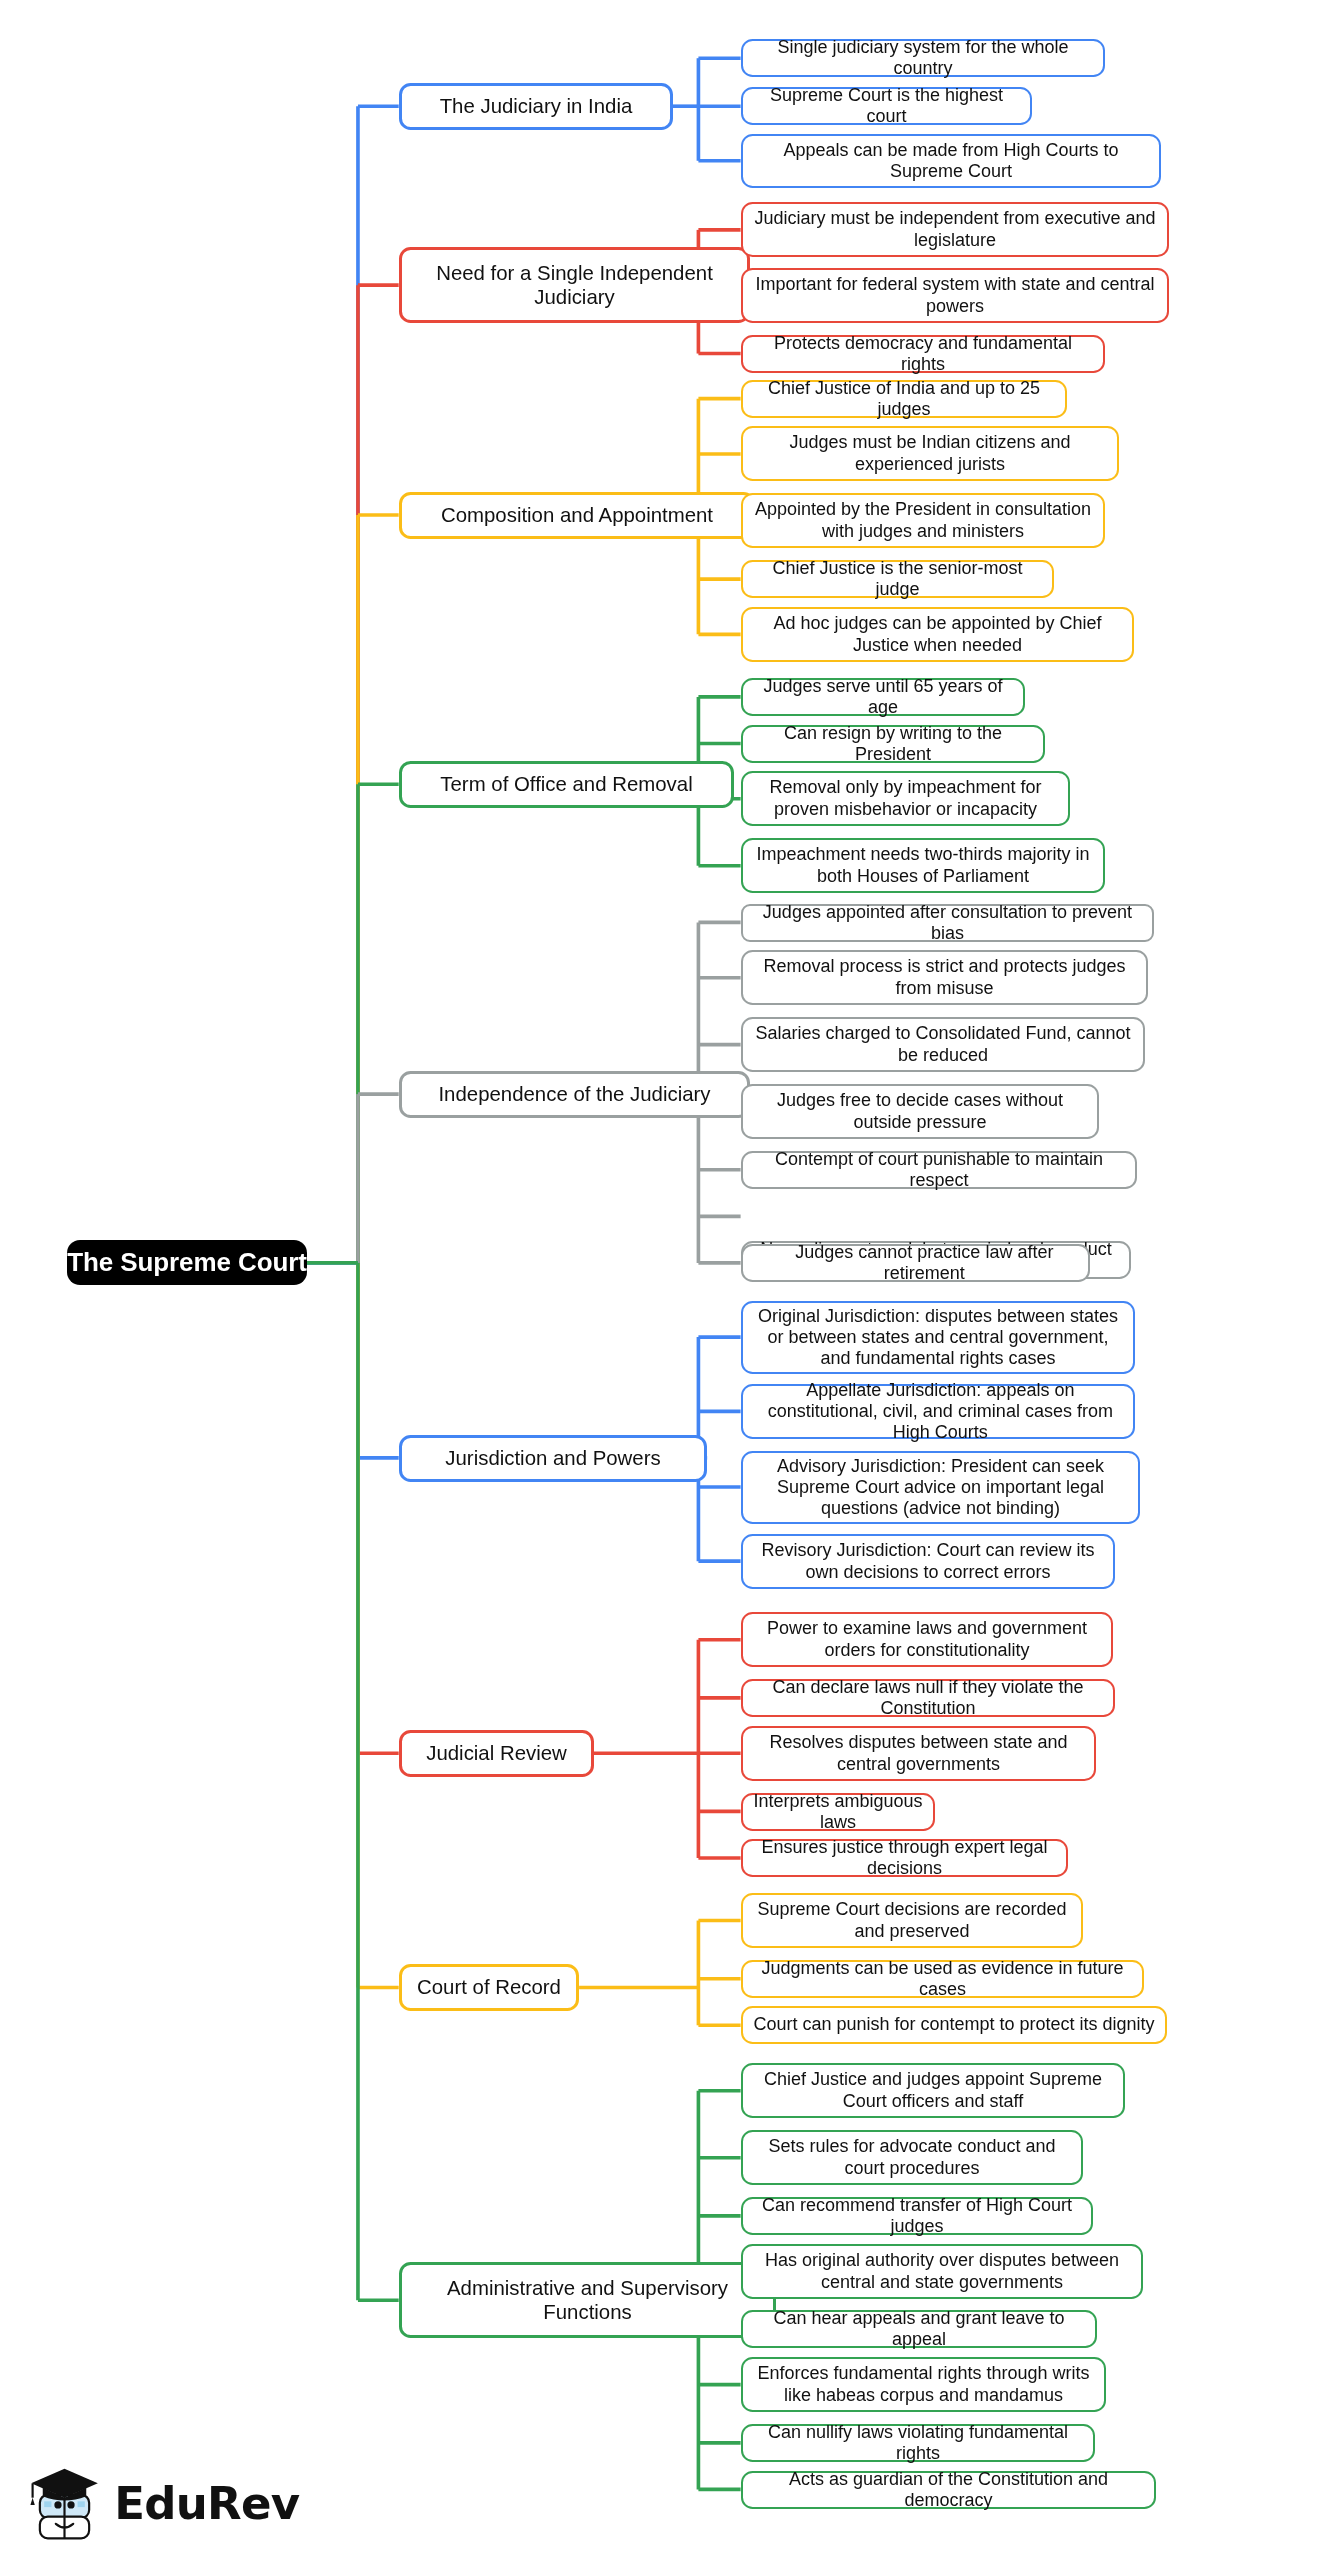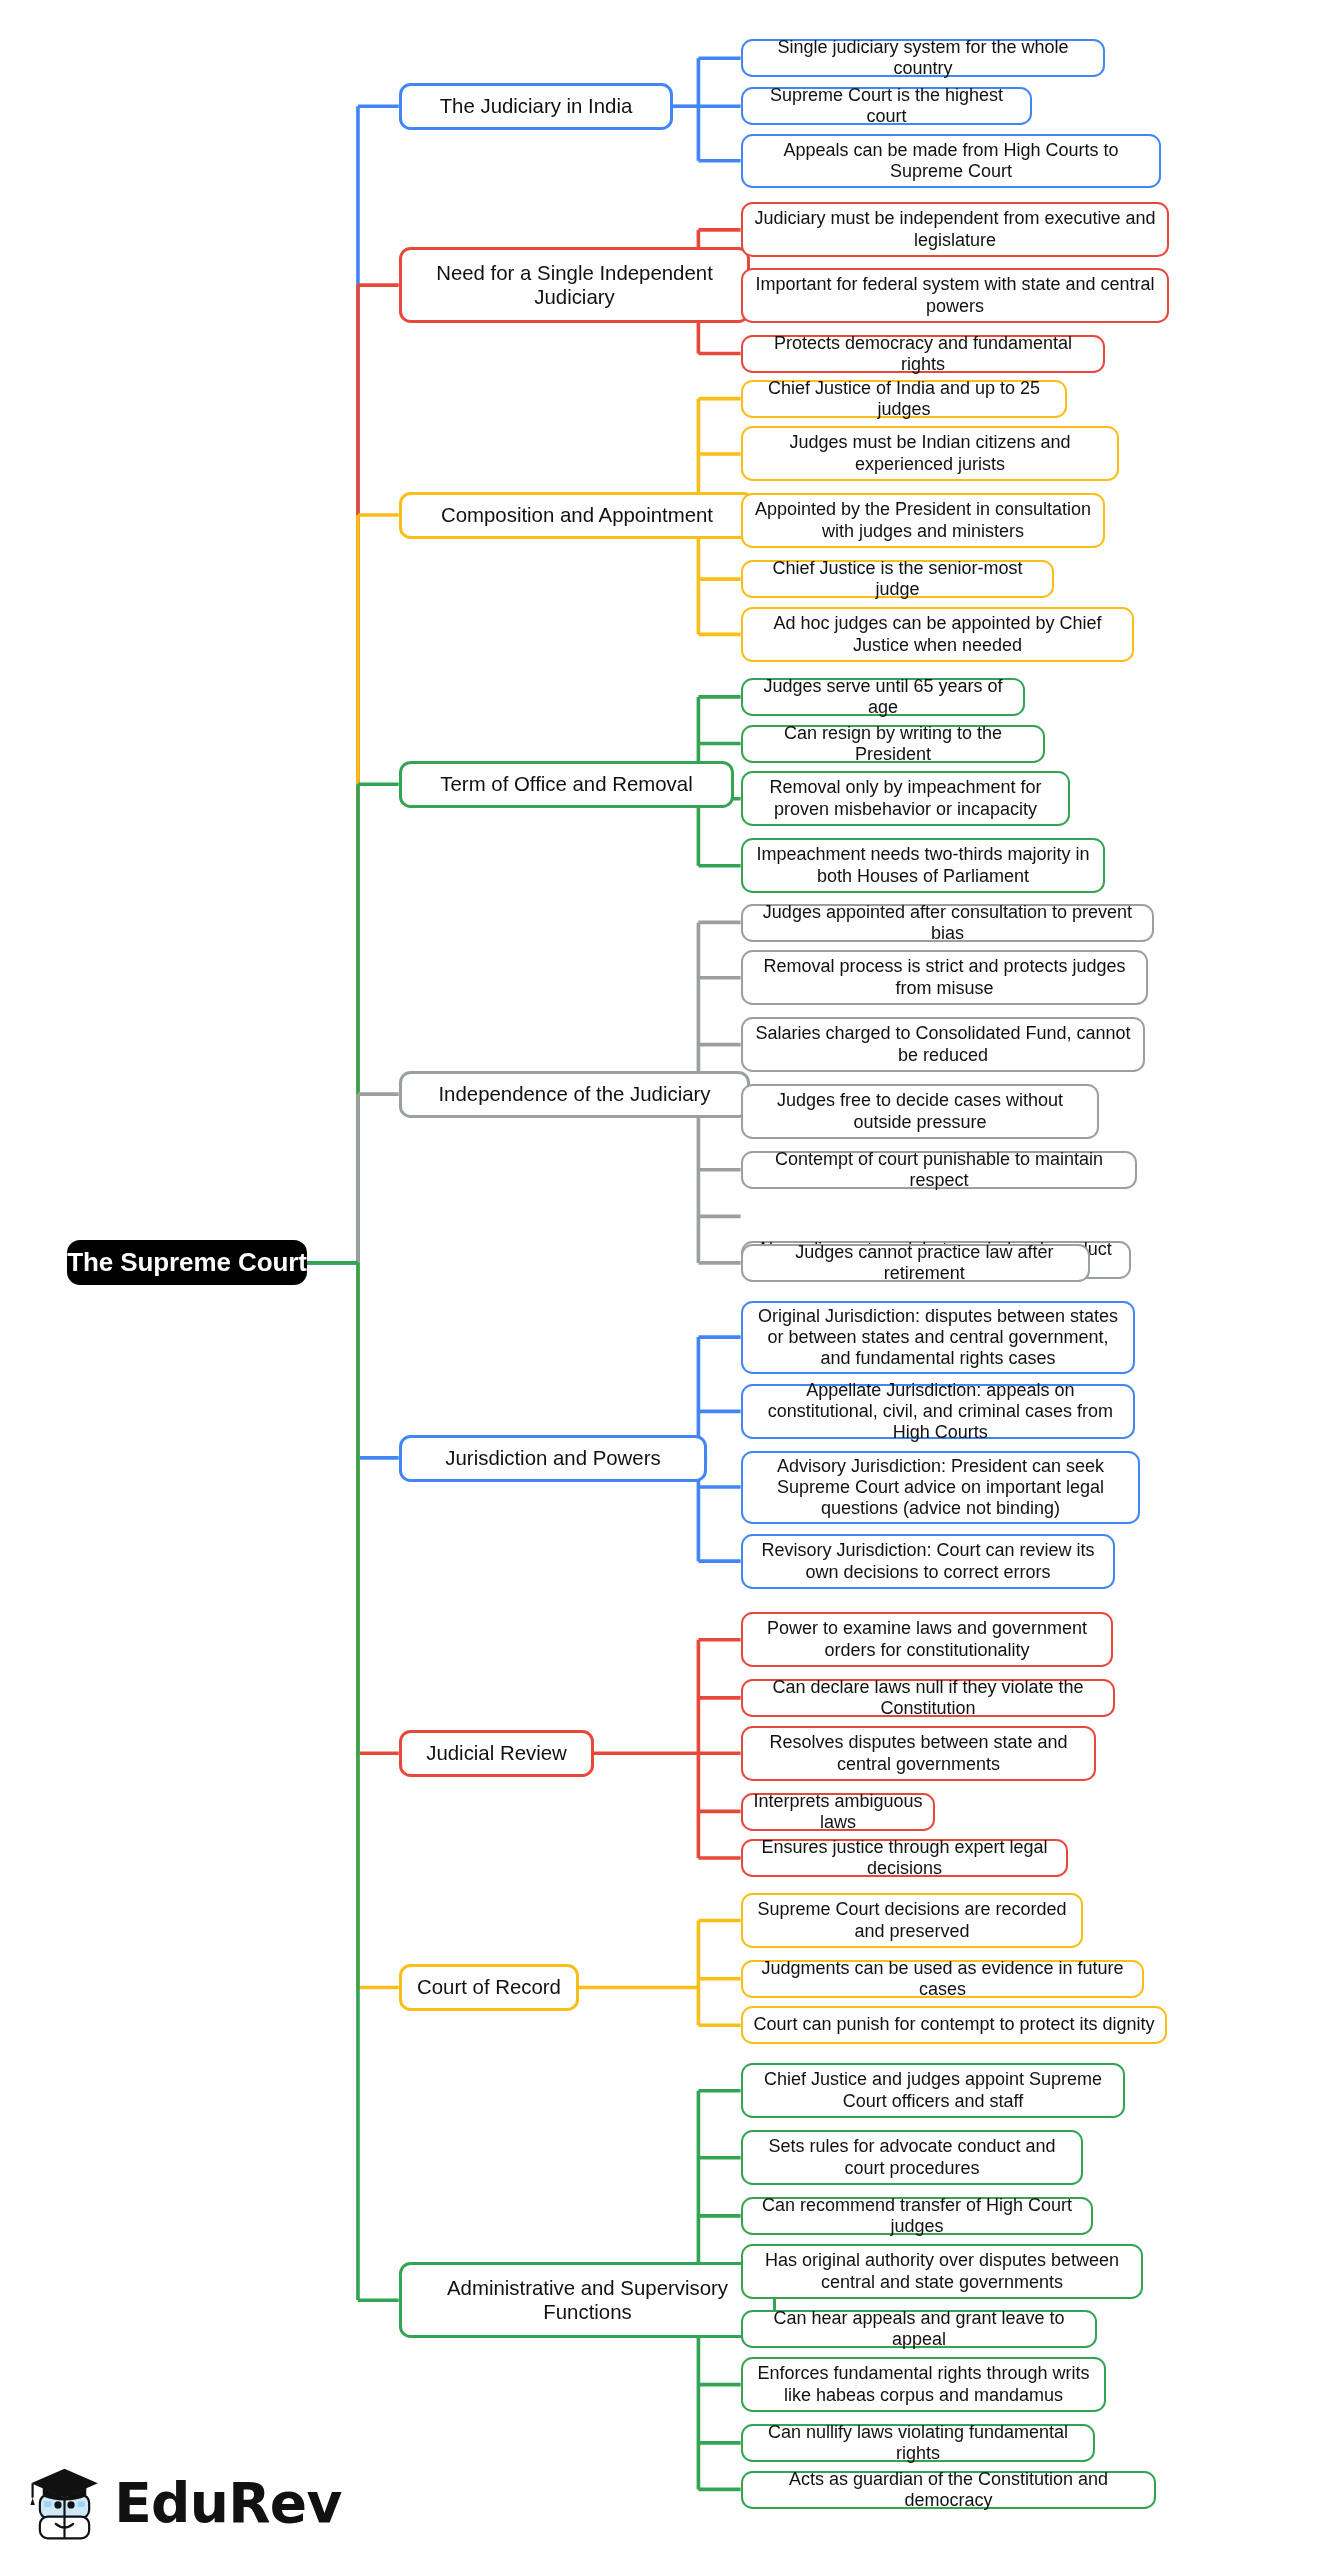--- a/index.html
+++ b/index.html
@@ -75,21 +75,21 @@
     gap: 10.2px;
   }
   #edurev-logo .logo-mark {
     width: 79px;
     height: 87px;
     flex: 0 0 auto;
   }
   #edurev-logo .logo-text {
     font-family: "DejaVu Sans", sans-serif;
     font-weight: bold;
-    font-size: 55px;
+    font-size: 45px;
     color: #111111;
     letter-spacing: -0.7px;
     line-height: 1;
   }
 </style>
 </head>
 <body>
 
 <div id="mindmap-root">
 
@@ -192,21 +192,21 @@
       <div class="node-box node-leaf" style="left: 741px; top: 426px; width: 378px; min-height: 55px; height: 55px; border-color: rgb(251, 189, 23);">Judges must be Indian citizens and experienced jurists</div>
       <div class="node-box node-leaf" style="left: 741px; top: 493px; width: 364px; min-height: 55px; height: 55px; border-color: rgb(251, 189, 23);">Appointed by the President in consultation with judges and ministers</div>
       <div class="node-box node-leaf" style="left: 741px; top: 560px; width: 313px; min-height: 38px; height: 38px; border-color: rgb(251, 189, 23);">Chief Justice is the senior-most judge</div>
       <div class="node-box node-leaf" style="left: 741px; top: 607px; width: 393px; min-height: 55px; height: 55px; border-color: rgb(251, 189, 23);">Ad hoc judges can be appointed by Chief Justice when needed</div>
       <div class="node-box node-branch" style="left: 399px; top: 761px; width: 335px; min-height: 47px; height: 47px; border-color: rgb(52, 163, 83);">Term of Office and Removal</div>
       <div class="node-box node-leaf" style="left: 741px; top: 678px; width: 284px; min-height: 38px; height: 38px; border-color: rgb(52, 163, 83);">Judges serve until 65 years of age</div>
       <div class="node-box node-leaf" style="left: 741px; top: 725px; width: 304px; min-height: 38px; height: 38px; border-color: rgb(52, 163, 83);">Can resign by writing to the President</div>
       <div class="node-box node-leaf" style="left: 741px; top: 771px; width: 329px; min-height: 55px; height: 55px; border-color: rgb(52, 163, 83);">Removal only by impeachment for proven misbehavior or incapacity</div>
       <div class="node-box node-leaf" style="left: 741px; top: 838px; width: 364px; min-height: 55px; height: 55px; border-color: rgb(52, 163, 83);">Impeachment needs two-thirds majority in both Houses of Parliament</div>
       <div class="node-box node-branch" style="left: 399px; top: 1071px; width: 351px; min-height: 47px; height: 47px; border-color: rgb(154, 160, 160);">Independence of the Judiciary</div>
-      <div class="node-box node-leaf" style="left: 741px; top: 904px; width: 413px; min-height: 38px; height: 38px; border-color: rgb(154, 160, 160);">Judges appointed after consultation to prevent bias</div>
+      <div class="node-box node-leaf" style="left: 741px; top: 904px; width: 413px; min-height: 38px; height: 38px; border-color: rgb(154, 160, 160); border-radius: 9px;">Judges appointed after consultation to prevent bias</div>
       <div class="node-box node-leaf" style="left: 741px; top: 950px; width: 407px; min-height: 55px; height: 55px; border-color: rgb(154, 160, 160);">Removal process is strict and protects judges from misuse</div>
       <div class="node-box node-leaf" style="left: 741px; top: 1017px; width: 404px; min-height: 55px; height: 55px; border-color: rgb(154, 160, 160);">Salaries charged to Consolidated Fund, cannot be reduced</div>
       <div class="node-box node-leaf" style="left: 741px; top: 1084px; width: 358px; min-height: 55px; height: 55px; border-color: rgb(154, 160, 160);">Judges free to decide cases without outside pressure</div>
       <div class="node-box node-leaf" style="left: 741px; top: 1151px; width: 396px; min-height: 38px; height: 38px; border-color: rgb(154, 160, 160);">Contempt of court punishable to maintain respect</div>
       <div class="node-box node-leaf" style="left: 741px; top: 1197px; width: 390px; min-height: 38px; height: 38px; border-color: rgb(154, 160, 160); margin-top: 44px;">No parliamentary debate on judges' conduct allowed</div>
       <div class="node-box node-leaf" style="left: 741px; top: 1244px; width: 349px; min-height: 38px; height: 38px; border-color: rgb(154, 160, 160); padding-left: 25px;">Judges cannot practice law after retirement</div>
       <div class="node-box node-branch" style="left: 399px; top: 1435px; width: 308px; min-height: 47px; height: 47px; border-color: rgb(66, 133, 244);">Jurisdiction and Powers</div>
       <div class="node-box node-leaf" style="left: 741px; top: 1301px; width: 394px; min-height: 73px; height: 73px; border-color: rgb(66, 133, 244);">Original Jurisdiction: disputes between states or between states and central government, and fundamental rights cases</div>
       <div class="node-box node-leaf" style="left: 741px; top: 1384px; width: 394px; min-height: 55px; height: 55px; border-color: rgb(66, 133, 244); padding-left: 12px;">Appellate Jurisdiction: appeals on constitutional, civil, and criminal cases from High Courts</div>
       <div class="node-box node-leaf" style="left: 741px; top: 1451px; width: 399px; min-height: 73px; height: 73px; border-color: rgb(66, 133, 244);">Advisory Jurisdiction: President can seek Supreme Court advice on important legal questions (advice not binding)</div>

